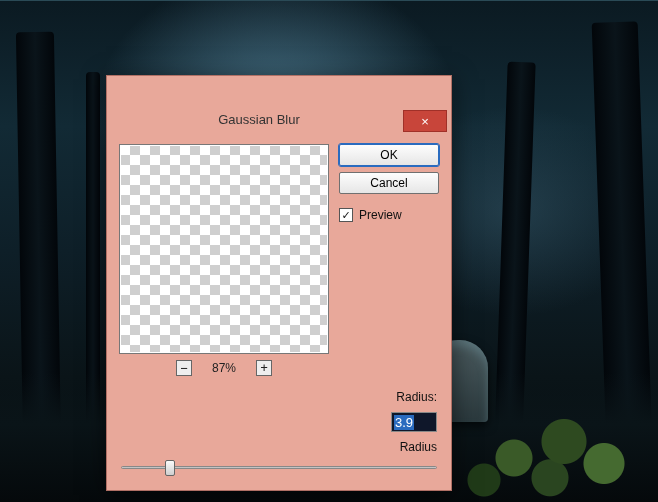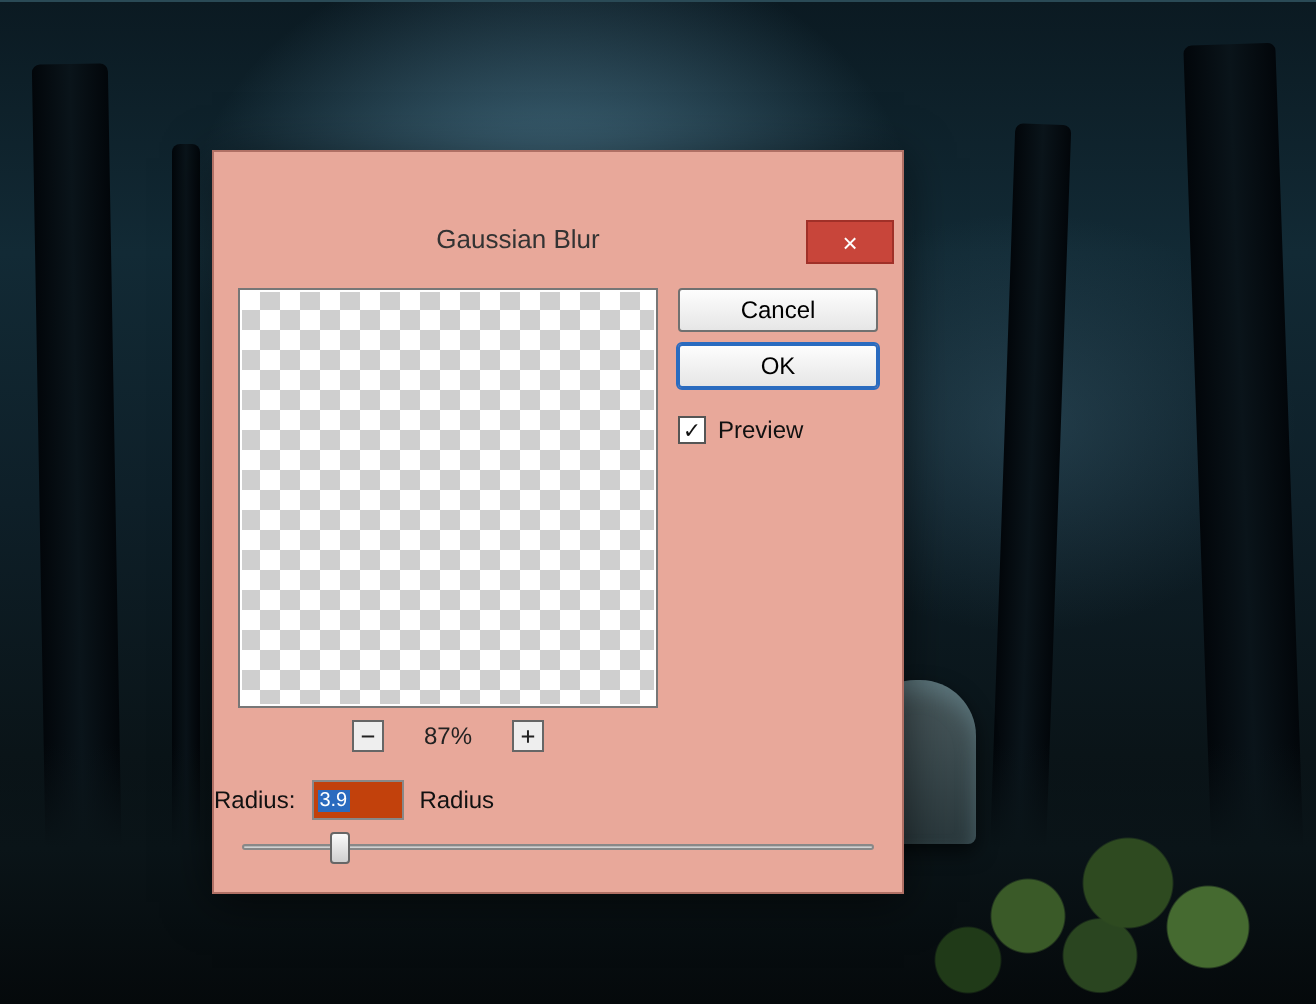--- a/index.html
+++ b/index.html
@@ -88,25 +88,25 @@
     font-size:12px; cursor:pointer; border-radius:2px;
   }
   .btn.primary { outline:1px solid #2a6bbf; outline-offset:0; border-color:#2a6bbf; }
   .chkrow { display:flex; align-items:center; gap:6px; margin-top:8px; color:#111; }
   .chk {
     width:14px; height:14px; border:1px solid #555; background:#fff;
     display:flex; align-items:center; justify-content:center; font-size:11px;
     cursor:pointer;
   }
   .radiusrow {
-    display:flex; align-items:center; gap:8px; padding:6px 14px 2px 0; color:#111;
+    display:flex; align-items:flex-end; gap:8px; padding:6px 14px 2px 25px; color:#111;flex-direction:column;
   }
   .numinput {
-    width:46px; height:20px; border:1px solid #888; background:#c2410c; padding:1px 2px;
-    font-size:10px; display:flex; align-items:center;
+    width:46px; height:20px; border:1px solid #888; background:#0f172a; padding:1px 2px;
+    font-size:13px; display:flex; align-items:center;
   }
   .numinput .sel { background:#2a6bbf; color:#fff; padding:0 1px; }
   .sliderwrap { padding:2px 14px 14px 14px; }
   .slider {
     position:relative; height:18px;
   }
   .track {
     position:absolute; left:0; right:0; top:8px; height:3px;
     background:linear-gradient(#aaa,#ddd); border:1px solid #888; border-radius:2px;
   }
@@ -145,22 +145,22 @@
             <span>−</span>
           </div>
           <span>87%</span>
           <div class="zbtn">
             <span>+</span>
           </div>
         </div>
       </div>
 
       <div class="rightcol">
+        <button class="btn primary">OK</button>
         <button class="btn">Cancel</button>
-        <button class="btn primary">OK</button>
         <div class="chkrow">
           <div class="chk">
             <span>✓</span>
           </div>
           <span>Preview</span>
         </div>
       </div>
     </div>
 
     <div class="radiusrow">

